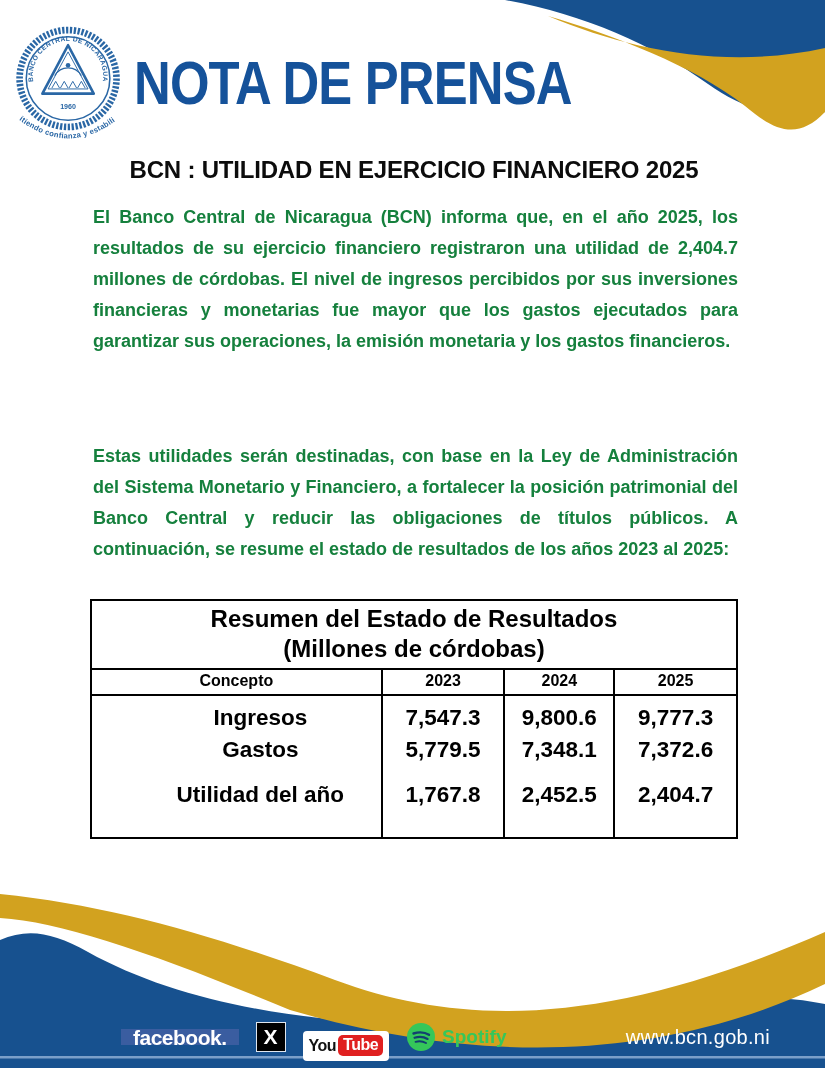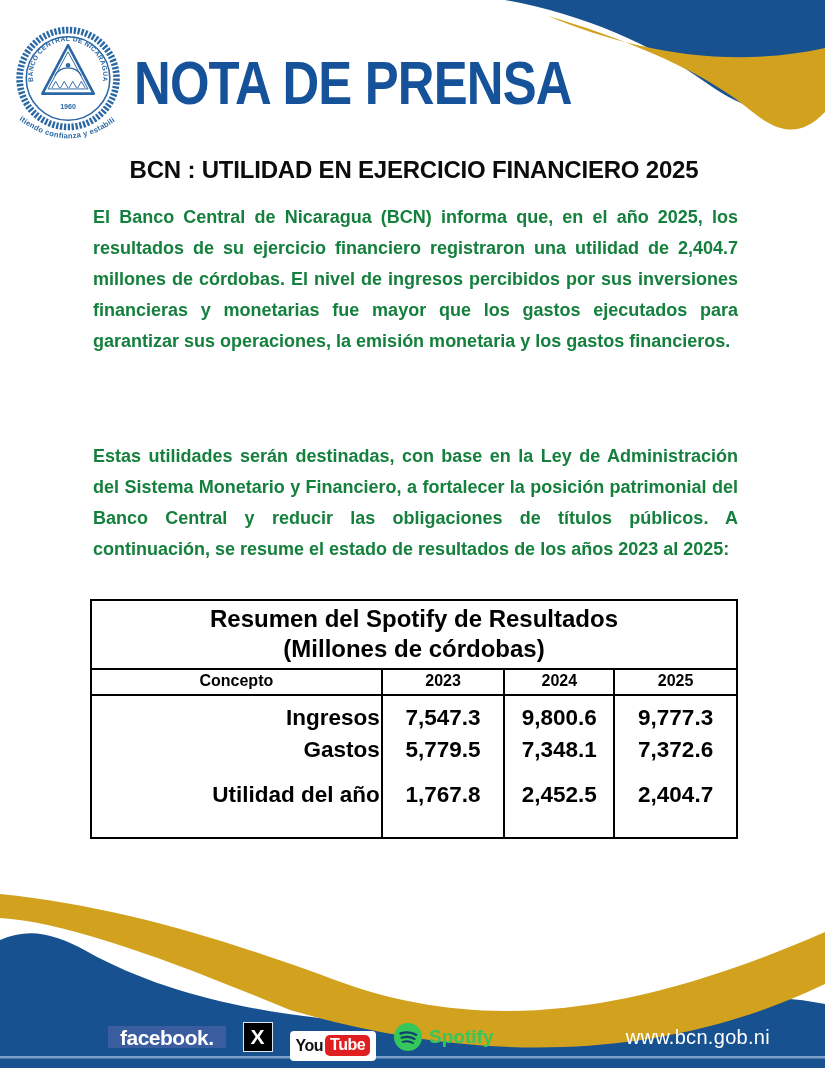--- a/index.html
+++ b/index.html
@@ -47,33 +47,33 @@
   .t-head td{
     text-align:center;font-size:16px;font-weight:800;
     padding:2px 0 4px 0;
   }
   .c-concepto{width:45%;}
   .c-y1{width:19%;}
   .c-y2{width:17%;}
   .c-y3{width:19%;border-radius:11px;}
   .t-body td{vertical-align:top;padding-top:6px;padding-bottom:26px;}
   .cell-line{height:32px;line-height:32px;font-size:22.5px;font-weight:800;}
-  .t-body .c-concepto .cell-line{text-align:right;padding-left:48px;}
+  .t-body .c-concepto .cell-line{text-align:center;padding-left:48px;}
   .t-body .c-num .cell-line{text-align:center;}
   .cell-gap{height:13px;}
   
   .bottom-wave{position:absolute;left:0;bottom:0;width:825px;height:180px;}
   .social-row{
     position:absolute;left:108px;bottom:15px;
     display:flex;align-items:center;gap:17px;height:32px;
   }
   .fb-badge{
     background:#3a5da0;color:#fff;font-weight:800;font-size:21px;
-    height:22px;line-height:29px;padding:0 12px;letter-spacing:-0.5px;
-    display:flex;align-items:center;
+    height:16px;line-height:29px;padding:0 12px;letter-spacing:-0.5px;
+    display:flex;align-items:center;margin-left:13px;
   }
   .x-badge{
     background:#000;color:#fff;width:28px;height:28px;
     display:flex;align-items:center;justify-content:center;
     font-weight:800;font-size:21px;border:1.5px solid #dfe6ef;
   }
   .yt-badge{
     background:#fff;border-radius:4px;height:30px;padding:0 6px;
     display:flex;align-items:center;gap:2px;margin-top:17px;
   }
@@ -124,21 +124,21 @@
 
   <div class="headline">BCN : UTILIDAD EN EJERCICIO FINANCIERO 2025</div>
 
   <p class="para para-1">El Banco Central de Nicaragua (BCN) informa que, en el año 2025, los resultados de su ejercicio financiero registraron una utilidad de 2,404.7 millones de córdobas. El nivel de ingresos percibidos por sus inversiones financieras y monetarias fue mayor que los gastos ejecutados para garantizar sus operaciones, la emisión monetaria y los gastos financieros.</p>
   <p class="para para-2">Estas utilidades serán destinadas, con base en la Ley de Administración del Sistema Monetario y Financiero, a fortalecer la posición patrimonial del Banco Central y reducir las obligaciones de títulos públicos. A continuación, se resume el estado de resultados de los años 2023 al 2025:</p>
 
   <table class="results-table">
     <tbody>
         <tr class="t-title">
       <td colspan="4">
-        <div>Resumen del Spotify de Resultados</div>
+        <div>Resumen del Estado de Resultados</div>
         <div>(Millones de córdobas)</div>
       </td>
     </tr>
     <tr class="t-head">
       <td class="c-concepto">Concepto</td>
       <td class="c-y1">2023</td>
       <td class="c-y2">2024</td>
       <td class="c-y3">2025</td>
     </tr>
     <tr class="t-body">

